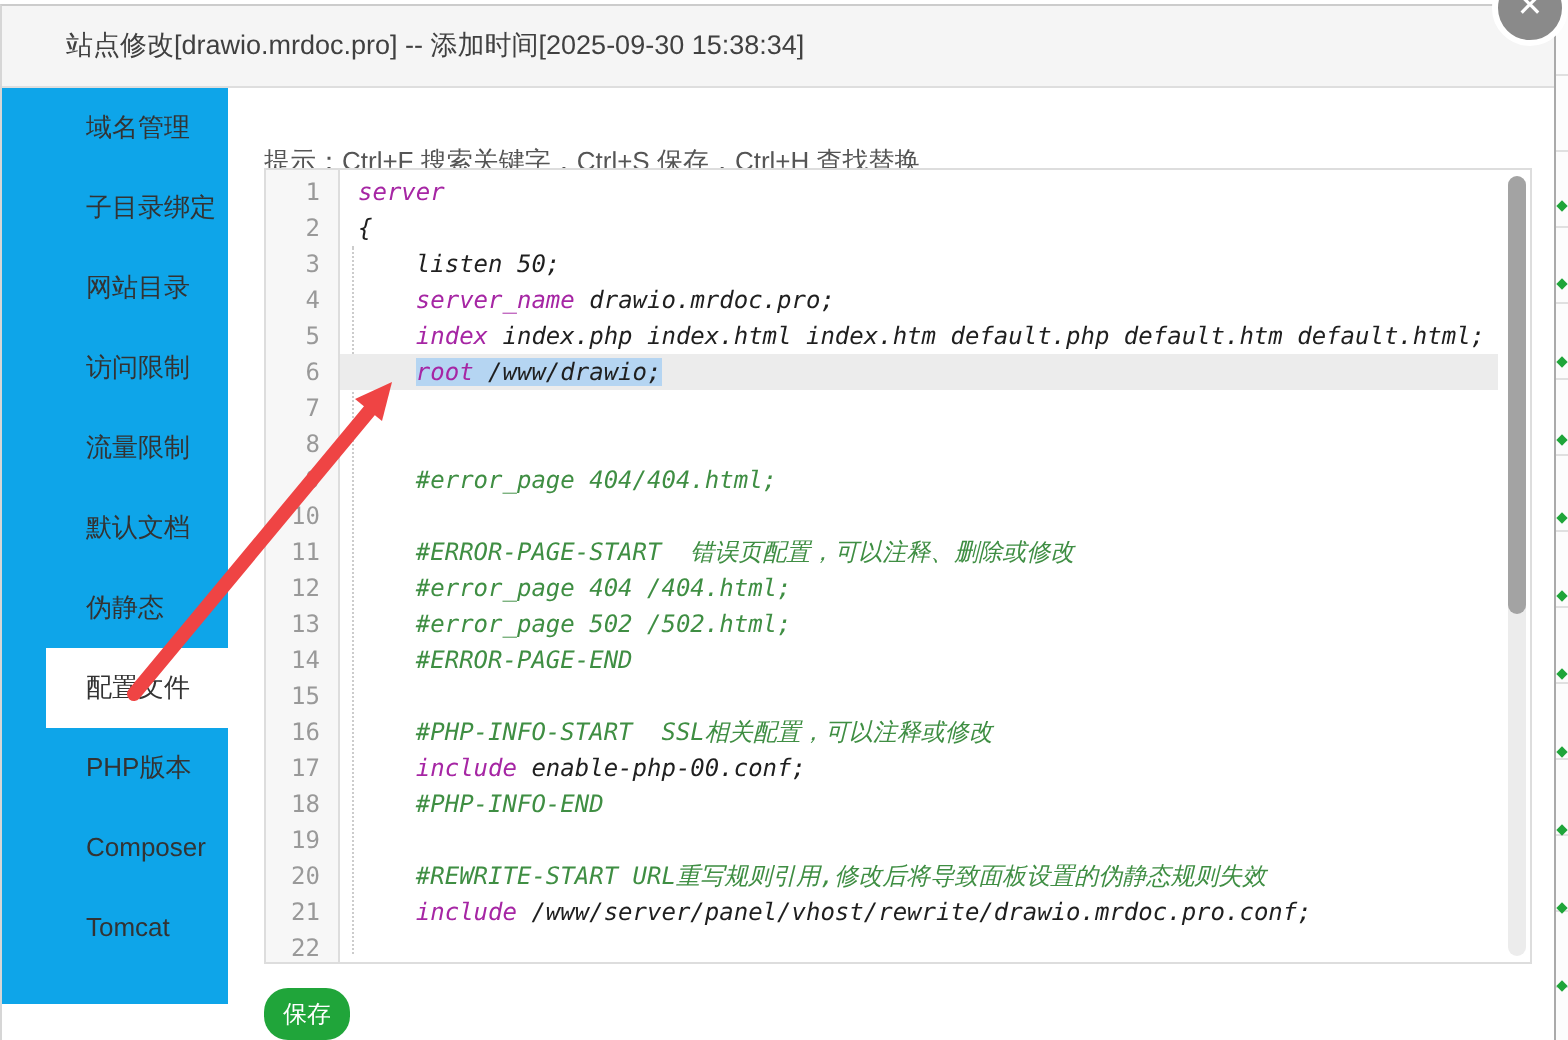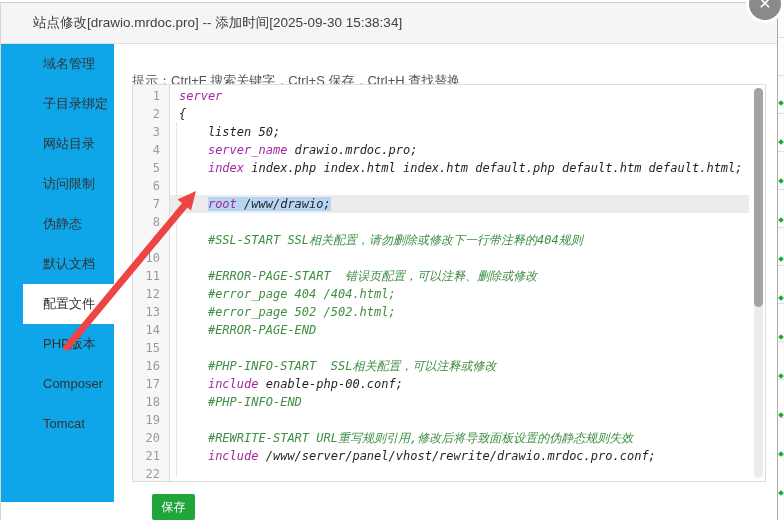--- a/index.html
+++ b/index.html
@@ -26,31 +26,31 @@
   .hint{position:absolute;left:18px;top:14px;font-size:13px;color:#555;margin-top:14px;}
   
   .editor{position:absolute;left:18px;top:40px;width:634px;height:398px;border:1px solid #ddd;
     box-sizing:border-box;background:#fff;font-family:"DejaVu Sans Mono","Liberation Mono",monospace;
     font-size:12px;cursor:text;}
   .gutter{position:absolute;left:0;top:0;bottom:0;width:37px;background:#f7f7f7;
     border-right:1px solid #ddd;box-sizing:border-box;padding-top:2px;}
   .gutter .ln{height:18px;line-height:18px;text-align:right;padding-right:9px;color:#999;}
   .codearea{position:absolute;left:37px;top:0;right:0;bottom:0;padding-top:2px;overflow:hidden;font-style:italic;}
   .cline{height:18px;line-height:18px;padding-left:9px;white-space:pre;color:#1f1f1f;}
-  .cline.active{background:var(--active-line);margin-right:16px;margin-top:18px;}
+  .cline.active{background:var(--active-line);margin-right:16px;}
   .kw{color:var(--keyword);}
   .cm{color:var(--comment);}
   .sel{background:var(--selection);}
   .guide{position:absolute;left:43px;top:38px;bottom:4px;width:0;border-left:1px dotted #ccc;}
   .sb-track{position:absolute;right:2px;top:3px;width:9px;height:390px;background:#ececec;border-radius:5px;}
   .sb-thumb{position:absolute;right:2px;top:3px;width:9px;height:219px;background:#a3a3a3;border-radius:5px;cursor:pointer;}
   
   .save-btn{position:absolute;left:18px;top:450px;width:43px;height:26px;background:var(--accent);
-    color:#fff;font-size:12px;border:none;border-radius:2px;cursor:pointer;
-    font-family:"Liberation Sans","DejaVu Sans",sans-serif;margin-left:20px;}
+    color:#fff;font-size:12px;border:none;border-radius:12px;cursor:pointer;
+    font-family:"Liberation Sans","DejaVu Sans",sans-serif;}
   
   .arrow-svg{position:absolute;left:0;top:0;width:784px;height:520px;pointer-events:none;z-index:40;}
   
   .sliver{position:absolute;left:777px;top:0;width:7px;height:520px;border-left:1px solid #aaa;
     box-sizing:border-box;background:repeating-linear-gradient(#fcfcfc 0 37px,#e0e0e0 37px 38px);}
   .sliver-mark{position:absolute;left:1px;width:4px;height:4px;background:var(--accent);
     transform:rotate(45deg);}
 </style>
 </head>
 <body>
@@ -59,22 +59,23 @@
   <div class="titlebar">
     <div class="title">站点修改[drawio.mrdoc.pro] -- 添加时间[2025-09-30 15:38:34]</div>
   </div>
   <div class="close-btn">✕</div>
 
   <div class="sidebar">
       <div class="sb-item">域名管理</div>
       <div class="sb-item">子目录绑定</div>
       <div class="sb-item">网站目录</div>
       <div class="sb-item">访问限制</div>
+      <div class="sb-item">流量限制</div>
+      <div class="sb-item">默认文档</div>
       <div class="sb-item">伪静态</div>
-      <div class="sb-item">默认文档</div>
       <div class="sb-item active">配置文件</div>
       <div class="sb-item">PHP版本</div>
       <div class="sb-item">Composer</div>
       <div class="sb-item">Tomcat</div>
     </div>
 
   <div class="content">
     <div class="hint">提示：Ctrl+F 搜索关键字，Ctrl+S 保存，Ctrl+H 查找替换</div>
 
     <div class="editor">
@@ -104,21 +105,22 @@
         </div>
       <div class="guide"></div>
       <div class="codearea">
           <div class="cline"><span class="kw">server</span></div>
           <div class="cline"><span class="">{</span></div>
           <div class="cline"><span class="">    listen 50;</span></div>
           <div class="cline"><span class="">    </span><span class="kw">server_name</span><span class=""> drawio.mrdoc.pro;</span></div>
           <div class="cline"><span class="">    </span><span class="kw">index</span><span class=""> index.php index.html index.htm default.php default.htm default.html;</span></div>
           <div class="cline active"><span class="">    </span><span class="kw sel">root</span><span class=" sel"> /www/drawio;</span></div>
           <div class="cline"></div>
-          <div class="cline"><span class="">    </span><span class="cm">#SSL-START SSL相关配置，请勿删除或修改下一行带注释的404规则</span></div>
+          <div class="cline"><span class="">    </span></div>
+          <div class="cline"><span class="">    </span><span class="cm">#error_page 404/404.html;</span></div>
           <div class="cline"></div>
           <div class="cline"><span class="">    </span><span class="cm">#ERROR-PAGE-START  错误页配置，可以注释、删除或修改</span></div>
           <div class="cline"><span class="">    </span><span class="cm">#error_page 404 /404.html;</span></div>
           <div class="cline"><span class="">    </span><span class="cm">#error_page 502 /502.html;</span></div>
           <div class="cline"><span class="">    </span><span class="cm">#ERROR-PAGE-END</span></div>
           <div class="cline"></div>
           <div class="cline"><span class="">    </span><span class="cm">#PHP-INFO-START  SSL相关配置，可以注释或修改</span></div>
           <div class="cline"><span class="">    </span><span class="kw">include</span><span class=""> enable-php-00.conf;</span></div>
           <div class="cline"><span class="">    </span><span class="cm">#PHP-INFO-END</span></div>
           <div class="cline"></div>

